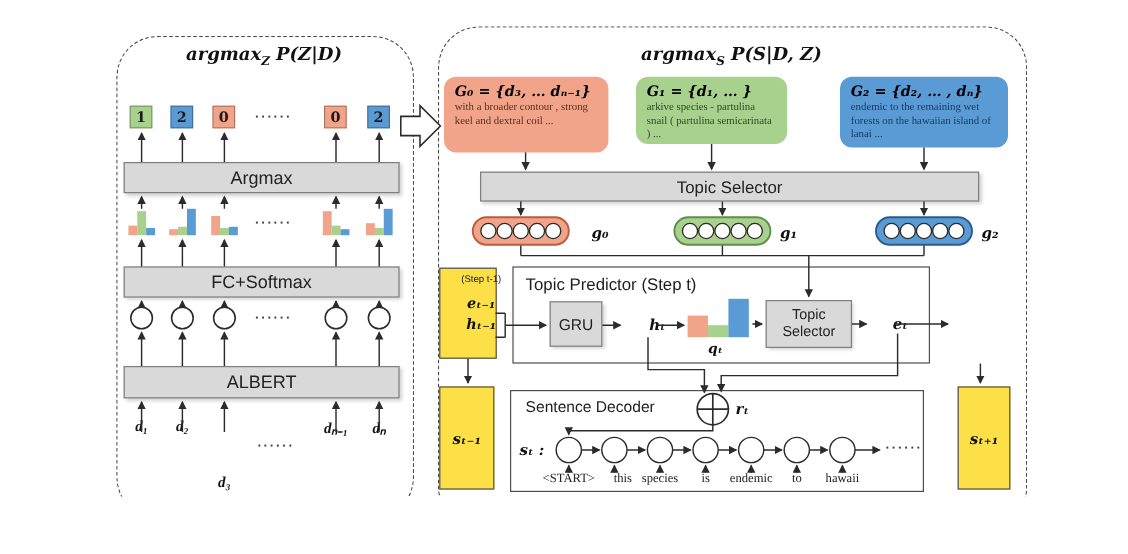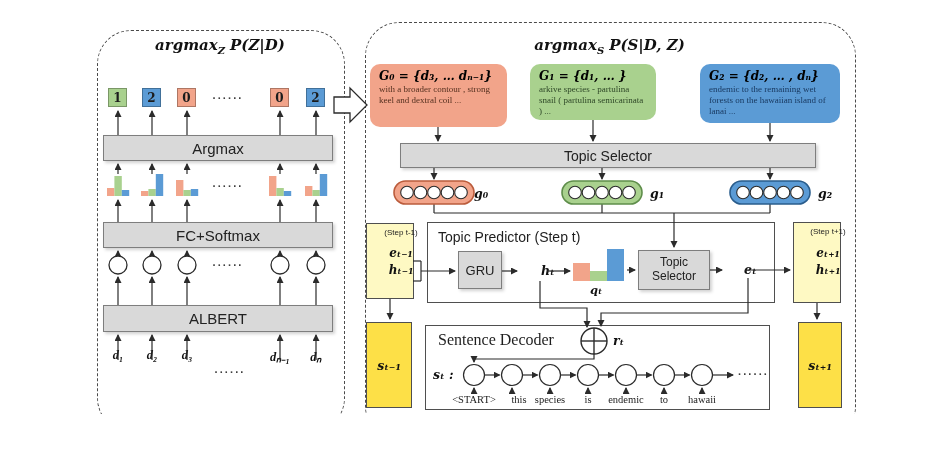--- a/index.html
+++ b/index.html
@@ -23,21 +23,21 @@
           font-family:Liberation Serif, serif;font-style:italic;font-weight:bold;
           font-size:12.5px;color:#111;}
   .dots{position:absolute;font-size:11px;letter-spacing:1.5px;color:#3d3d3d;font-weight:bold;white-space:nowrap;}
   .tg{position:absolute;border-radius:10px;box-sizing:border-box;padding:5px 8px 3px 9px;}
   .tg .t{font-family:"DejaVu Serif","DejaVu Sans",serif;font-style:italic;font-weight:bold;
          font-size:12px;color:#000000;white-space:nowrap;}
   .tg .d{font-family:"Liberation Serif",serif;font-size:9px;line-height:1.22;margin-top:1px;color:#3a3a3a;}
   #tg0 .d{color:#55301f;}
   #tg1 .d{color:#2e4727;}
   #tg2 .d{color:#17375e;}
-  .stepbox{position:absolute;background:#fef9c3;border:1.3px solid #4f4f4f;box-sizing:border-box;
+  .stepbox{position:absolute;background:#fde047;border:1.3px solid #4f4f4f;box-sizing:border-box;
            display:flex;flex-direction:column;align-items:center;padding-left:22px;}
   .stepbox .hd{font-size:8px;color:#222;margin-top:4px;white-space:nowrap;}
   .stepbox .m{font-family:"DejaVu Serif","DejaVu Sans",serif;font-style:italic;font-weight:bold;
               font-size:12px;color:#111;line-height:1.45;}
   .sbox{position:absolute;background:#fde047;border:1.3px solid #4f4f4f;box-sizing:border-box;
         display:flex;align-items:center;justify-content:center;}
   .boxtitle{position:absolute;font-size:14px;color:#1e1e1e;white-space:nowrap;}
   .word{position:absolute;top:394px;width:70px;margin-left:-35px;text-align:center;
         font-family:"Liberation Serif",serif;font-size:10.5px;color:#222;white-space:nowrap;}
   svg.overlay{position:absolute;left:0;top:0;pointer-events:none;}
@@ -78,21 +78,21 @@
     <span>FC+Softmax</span>
   </div>
   <span class="dots" style="left:208px;top:259px;width:40px;text-align:center;">······</span>
 
   <div class="gbox" style="left:103px;top:305px;width:230px;height:27px;">
     <span>ALBERT</span>
   </div>
 
   <span class="dlabel" style="left:118px;">d₁</span>
   <span class="dlabel" style="left:152px;">d₂</span>
-  <span class="dlabel" style="left:187px;">d₃</span>
+  <span class="dlabel" style="left:187px;margin-top:47px;">d₃</span>
   <span class="dlabel" style="left:280px;">dₙ₋₁</span>
   <span class="dlabel" style="left:316px;">dₙ</span>
   <span class="dots" style="left:210px;top:366px;width:40px;text-align:center;">······</span>
 
   <div class="panel" id="right-panel" style="left:365px;top:22px;width:489px;height:416px;"></div>
   <div class="ptitle" style="left:365px;top:36px;width:489px;">
     <span>argmax</span><sub>S</sub><span class="expr">P(S|D, Z)</span>
   </div>
 
   <div class="tg" id="tg0" style="left: 370px; top: 64px; width: 137px; height: 63px; background-color: rgb(242, 164, 138);">
@@ -105,34 +105,29 @@
   </div>
   <div class="tg" id="tg2" style="left: 700px; top: 64px; width: 140px; height: 59px; background-color: rgb(91, 155, 213);">
     <div class="t">G₂ = {d₂, … , dₙ}</div>
     <div class="d">endemic to the remaining wet forests on the hawaiian island of lanai ...</div>
   </div>
 
   <div class="gbox" style="left:400px;top:143px;width:416px;height:25px;font-size:14px;">
     <span>Topic Selector</span>
   </div>
 
-  <span class="mathlab" style="left:474px;top:186px;">g₀</span>
+  <span class="mathlab" style="left:493px;top:186px;">g₀</span>
   <span class="mathlab" style="left:650px;top:186px;">g₁</span>
   <span class="mathlab" style="left:818px;top:186px;">g₂</span>
 
   <div class="stepbox" style="left:366px;top:223px;width:48px;height:76px;">
     <span class="hd">(Step t-1)</span>
     <span class="m" style="margin-top:8px;">eₜ₋₁</span>
     <span class="m">hₜ₋₁</span>
   </div>
-  <div class="stepbox" style="left:793px;top:222px;width:48px;height:81px;">
-    <span class="hd">(Step t+1)</span>
-    <span class="m" style="margin-top:9px;">eₜ₊₁</span>
-    <span class="m">hₜ₊₁</span>
-  </div>
 
   <div class="wbox" style="left:427px;top:222px;width:348px;height:81px;"></div>
   <span class="boxtitle" style="left:438px;top:229px;">Topic Predictor (Step t)</span>
   <div class="gbox" style="left:458px;top:251px;width:44px;height:38px;font-size:13px;">
     <span>GRU</span>
   </div>
   <span class="mathlab" style="left:541px;top:263px;">hₜ</span>
   <span class="mathlab" style="left:590px;top:283px;font-size:11.5px;">qₜ</span>
   <div class="gbox" style="left:638px;top:250px;width:72px;height:40px;font-size:12px;line-height:1.15;text-align:center;padding:0 6px;justify-content:center;">
     <span>Topic Selector</span>
@@ -140,21 +135,21 @@
   <span class="mathlab" style="left:744px;top:262px;">eₜ</span>
 
   <div class="sbox" style="left:366px;top:322px;width:46px;height:86px;">
     <span class="mathlab" style="position:static;">sₜ₋₁</span>
   </div>
   <div class="sbox" style="left:798px;top:322px;width:44px;height:86px;">
     <span class="mathlab" style="position:static;">sₜ₊₁</span>
   </div>
 
   <div class="wbox" style="left:425px;top:325px;width:345px;height:85px;"></div>
-  <span class="boxtitle" style="left:438px;top:331px;font-size:16px;font-family:Liberation Serif, serif;">Sentence Decoder</span>
+  <span class="boxtitle" style="left:438px;top:331px;font-size:13px;">Sentence Decoder</span>
   <span class="mathlab" style="left:613px;top:333px;">rₜ</span>
   <span class="mathlab" style="left:433px;top:367px;">sₜ :</span>
 
   <span class="word" style="left:474px;">&lt;START&gt;</span>
   <span class="word" style="left:519px;">this</span>
   <span class="word" style="left:550px;">species</span>
   <span class="word" style="left:588px;">is</span>
   <span class="word" style="left:626px;">endemic</span>
   <span class="word" style="left:664px;">to</span>
   <span class="word" style="left:702px;">hawaii</span>

